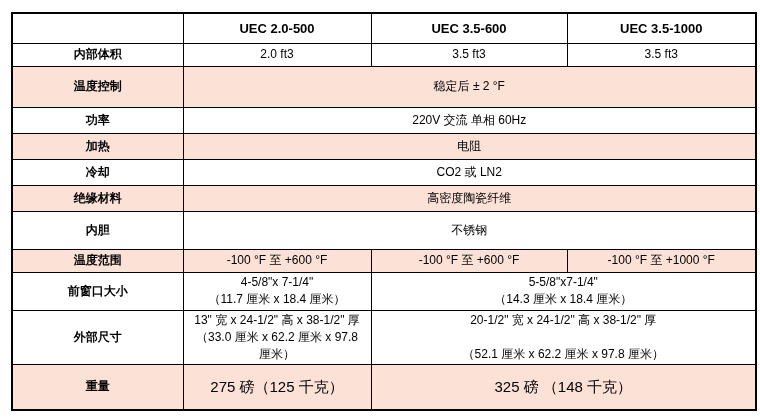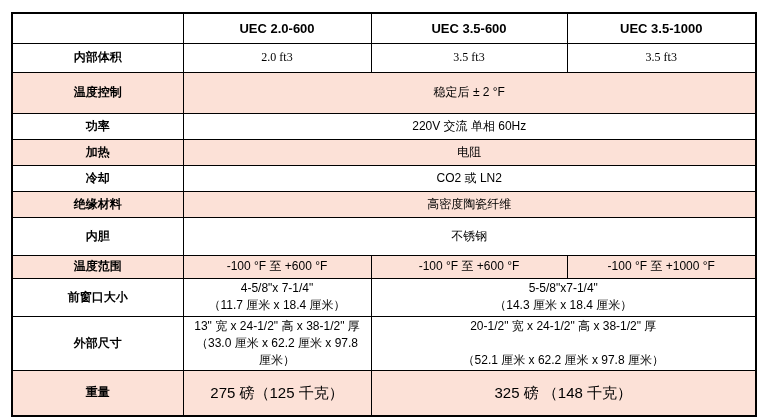--- a/index.html
+++ b/index.html
@@ -36,21 +36,21 @@
   tbody td{
     font-size:12px;
   }
   tr.shaded th,tr.shaded td{
     background:#fce1d7;
   }
   tr.large td{
     font-size:15px;
   }
   thead tr{height:30px;}
-  tbody tr:nth-child(1){height:29px;font-family:Liberation Serif, serif;}
+  tbody tr:nth-child(1){height:23px;}
   tbody tr:nth-child(2){height:41px;}
   tbody tr:nth-child(3){height:26px;padding-left:16px;}
   tbody tr:nth-child(4){height:26px;margin-left:8px;}
   tbody tr:nth-child(5){height:26px;}
   tbody tr:nth-child(6){height:26px;}
   tbody tr:nth-child(7){height:38px;}
   tbody tr:nth-child(8){height:23px;}
   tbody tr:nth-child(9){height:38px;}
   tbody tr:nth-child(10){height:37px;}
   tbody tr:nth-child(11){height:46px;}
@@ -62,21 +62,21 @@
 <table class="spec-table">
   <colgroup>
     <col style="width:171px">
     <col style="width:188px">
     <col style="width:196px">
     <col style="width:189px">
   </colgroup>
   <thead>
     <tr>
         <th></th>
-        <th>UEC 2.0-600</th>
+        <th>UEC 2.0-500</th>
         <th>UEC 3.5-600</th>
         <th>UEC 3.5-1000</th>
       </tr>
   </thead>
   <tbody>
       <tr>
         <th>内部体积</th>
         <td>2.0 ft3</td>
         <td>3.5 ft3</td>
         <td>3.5 ft3</td>

